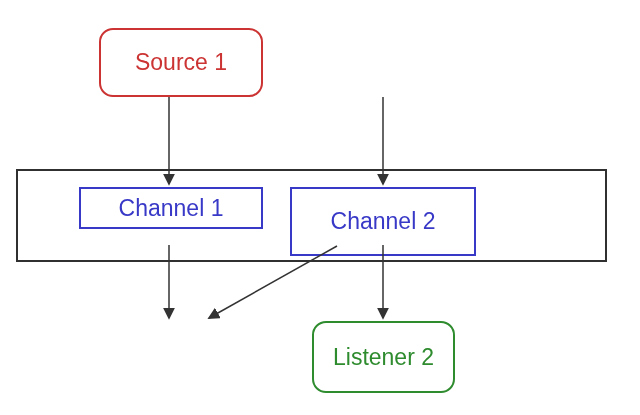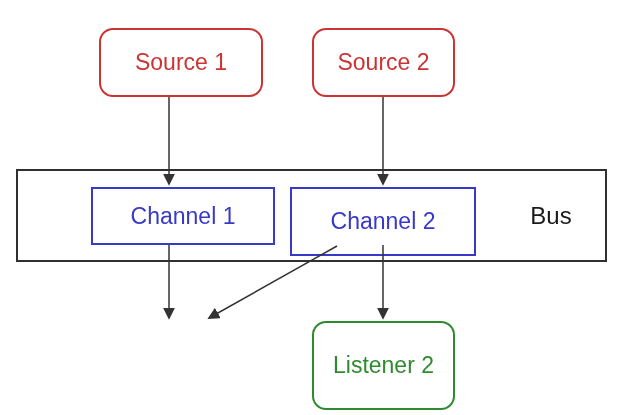--- a/index.html
+++ b/index.html
@@ -36,57 +36,51 @@
     position:absolute;
     left:501px; top:187px; width:100px; height:58px;
     display:flex; align-items:center; justify-content:center;
     color:#1a1a1a; font-size:24px;
     background:transparent; border:none;
     z-index:2;
   }
 
   #source1   { left:99px;  top:28px;  width:164px; height:69px; }
   #source2   { left:312px; top:28px;  width:143px; height:69px; }
-  #channel1  { left:91px;  top:187px; width:184px; height:58px; }
+  #channel1  { left:79px;  top:187px; width:184px; height:42px; }
   #channel2  { left:290px; top:187px; width:186px; height:69px; }
   #listener1 { left:98px;  top:321px; width:142px; height:71px; }
-  #listener2 { left:312px; top:321px; width:143px; height:89px; }
+  #listener2 { left:312px; top:321px; width:143px; height:72px; }
 
   #edges {
     position:absolute; left:0; top:0; width:640px; height:415px;
     z-index:3;
     pointer-events:none;
   }
   #edges line { stroke:var(--edge,#333); stroke-width:1.5; }
   #edges .arrowhead { fill:var(--edge,#333); }
 </style>
 </head>
 <body>
 
 <div class="canvas">
 
   <div id="bus"></div>
 
   <div class="node rounded source" id="source1">
     <span>Source 1</span>
   </div>
-  <div class="node rounded source" id="source2">
-    <span>Source 2</span>
-  </div>
 
   <div class="node channel" id="channel1">
     <span>Channel 1</span>
   </div>
   <div class="node channel" id="channel2">
     <span>Channel 2</span>
   </div>
 
-  <div id="bus-label">
-    <span>Bus</span>
-  </div>
 
   <div class="node rounded listener" id="listener2">
     <span>Listener 2</span>
   </div>
 
   <svg id="edges" viewBox="0 0 640 415" xmlns="http://www.w3.org/2000/svg">
     <defs>
       <marker id="arrow" viewBox="0 0 10 10" refX="8.5" refY="5" markerWidth="8" markerHeight="8" orient="auto-start-reverse">
         <path class="arrowhead" d="M 0 0 L 10 5 L 0 10 z"></path>
       </marker>

